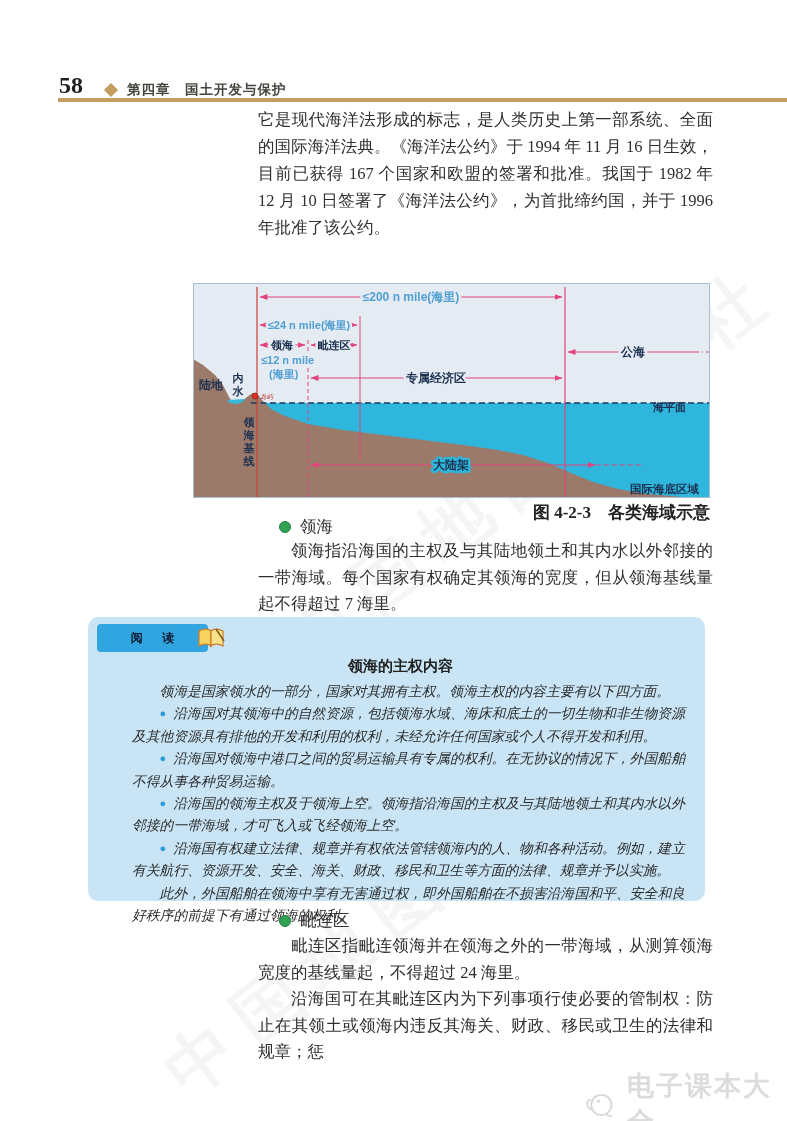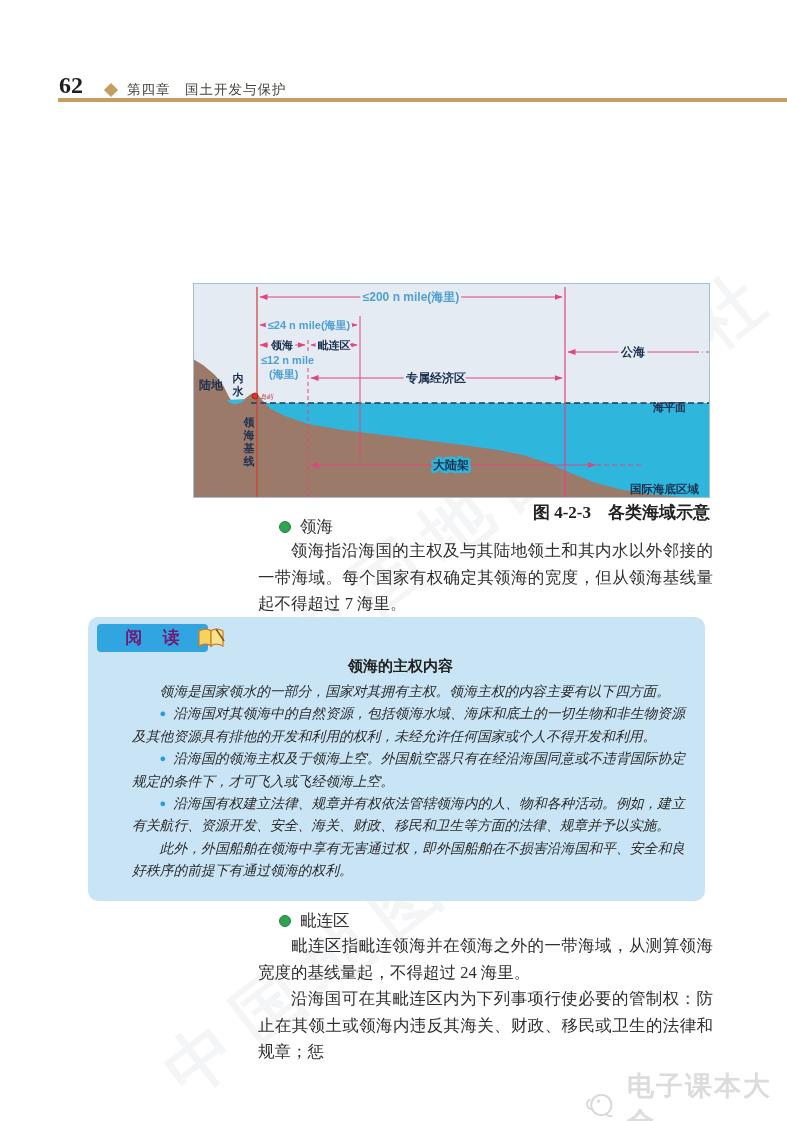--- a/index.html
+++ b/index.html
@@ -4,21 +4,21 @@
 <style>
   * { margin:0; padding:0; box-sizing:border-box; }
   html,body { background:#fff; }
   .page {
     position:relative; width:787px; height:1121px; background:#ffffff;
     overflow:hidden; font-family:"Liberation Serif","DejaVu Serif",serif; color:#2f2f2f;
   }
   
   .pagenum { position:absolute; left:59px; top:72px; font-size:24px; font-weight:bold; color:#1e1e1e; font-family:"Liberation Serif",serif; }
   .diamond { position:absolute; left:106px; top:85px; width:10px; height:10px; background:#c49d60; transform:rotate(45deg); }
-  .chapter { position:absolute; left:127px; top:81px; font-size:13.5px; font-weight:normal; color:#45453e; font-family:"Liberation Sans","DejaVu Sans",sans-serif; letter-spacing:1px; }
+  .chapter { position:absolute; left:127px; top:81px; font-size:13.5px; font-weight:bold; color:#45453e; font-family:"Liberation Sans","DejaVu Sans",sans-serif; letter-spacing:1px; }
   .goldrule { position:absolute; left:58px; top:98px; width:729px; height:4px; background:#c49d60; }
   
   .bodyblock { position:absolute; left:258px; top:106px; width:455px; font-size:16.5px; line-height:27px; text-align:justify; }
   .bodyblock p.ind { text-indent:2em; }
   .flowblock { position:absolute; left:258px; width:455px; font-size:16.5px; line-height:26.5px; text-align:justify; }
   .flowblock p.ind { text-indent:2em; }
   
   .figwrap { position:absolute; left:193px; top:283px; width:517px; height:166px; }
   .fignote { position:absolute; left:97px; top:452px; width:98px; font-size:9.5px; line-height:13.5px; color:#3a3a3a; font-family:"Liberation Sans","DejaVu Sans",sans-serif; }
   .figcaption { position:absolute; left:193px; top:501px; width:517px; text-align:right; font-size:17px; font-weight:bold; color:#222; }
@@ -27,45 +27,46 @@
   .t-blue { fill:#4f9fd2; font-weight:bold; }
   .t-red  { fill:#c2332a; }
   .halo   { paint-order:stroke; stroke:#e4ebf3; stroke-width:5px; stroke-linejoin:round; }
   .halo-sea { paint-order:stroke; stroke:#2eb6dc; stroke-width:5px; stroke-linejoin:round; }
   
   .sechead { position:absolute; left:279px; display:flex; align-items:center; gap:9px; }
   .greendot { width:12px; height:12px; border-radius:50%; background:#2fa351; border:1px solid #23813e; }
   .sechead span.lbl { font-size:16.5px; color:#333; }
   
   .readbox { position:absolute; left:88px; top:617px; width:617px; height:284px; background:#c9e5f5; border-radius:10px; }
-  .rb-tab { position:absolute; left:9px; top:7px; width:111px; height:28px; background:#31a5e0; border-radius:4px; color:#701a75; font-weight:bold; font-size:17px; letter-spacing:8px; text-align:center; line-height:28px; font-family:"Liberation Sans","DejaVu Sans",sans-serif; text-indent:8px; }
+  .rb-tab { position:absolute; left:9px; top:7px; width:111px; height:28px; background:#31a5e0; border-radius:4px; color:#0f172a; font-weight:bold; font-size:12px; letter-spacing:8px; text-align:center; line-height:28px; font-family:"Liberation Sans","DejaVu Sans",sans-serif; text-indent:8px; }
   .rb-book { position:absolute; left:108px; top:8px; }
   .rb-title { position:absolute; left:0; top:40px; width:100%; text-align:center; font-weight:bold; font-size:15px; color:#222;padding-left:8px; }
   .rb-body { position:absolute; left:20px; top:64px; width:577px; font-size:13.8px; line-height:22.4px; text-align:justify; font-style:italic; color:#2a2a2a; }
   .rb-body p { text-indent:2em;margin-left:24px; }
   .rb-dot { color:#2b9cd8; font-style:normal; font-size:11px; margin-right:7px; position:relative; top:-1px; }
   
   .wm-diag { position:absolute; color:#1a2a4a; opacity:0.045; font-size:68px; font-weight:bold; font-family:"Liberation Sans",sans-serif; transform:rotate(-38deg); letter-spacing:18px; pointer-events:none; white-space:nowrap; }
   .wm-logo { position:absolute; left:582px; top:1068px; display:flex; align-items:center; gap:10px; }
   .wm-logo .txt { font-size:27px; font-weight:bold; color:#dcdcdc; font-family:"Liberation Sans","DejaVu Sans",sans-serif; letter-spacing:2px; }
 </style>
 </head>
 <body>
 
 <div class="page">
 
   <div class="wm-diag" style="left:230px; top:420px;">中国地图出版社</div>
   <div class="wm-diag" style="left:110px; top:850px;">中国地图出版社</div>
 
-  <div class="pagenum">62</div>
+  <div class="pagenum">58</div>
   <div class="diamond"></div>
   <div class="chapter">第四章　国土开发与保护</div>
   <div class="goldrule"></div>
 
   <div class="bodyblock">
+    <p>它是现代海洋法形成的标志，是人类历史上第一部系统、全面的国际海洋法典。《海洋法公约》于 1994 年 11 月 16 日生效，目前已获得 167 个国家和欧盟的签署和批准。我国于 1982 年 12 月 10 日签署了《海洋法公约》，为首批缔约国，并于 1996 年批准了该公约。</p>
   </div>
 
   <div class="figwrap">
     <svg width="517" height="215" viewBox="0 0 517 215">
       <defs>
         <marker id="ah" markerWidth="9" markerHeight="8" refX="7.5" refY="3" orient="auto-start-reverse">
           <path d="M0,0 L8,3 L0,6 Z" fill="#e2447e"></path>
         </marker>
       </defs>
 
@@ -129,21 +130,22 @@
     <div class="rb-tab">阅 读</div>
     <svg class="rb-book" width="32" height="26" viewBox="0 0 32 26">
       <path d="M3,6 C8,3 13,4 15,6 L15,21 C13,19 8,18 3,21 Z" fill="#f6d35e" stroke="#c87d2a" stroke-width="1.2"></path>
       <path d="M27,6 C22,3 17,4 15,6 L15,21 C17,19 22,18 27,21 Z" fill="#f9e28a" stroke="#c87d2a" stroke-width="1.2"></path>
       <line x1="20" y1="4" x2="28" y2="16" stroke="#8a5a20" stroke-width="1.6"></line>
     </svg>
     <div class="rb-title">领海的主权内容</div>
     <div class="rb-body">
       <p>领海是国家领水的一部分，国家对其拥有主权。领海主权的内容主要有以下四方面。</p>
       <p><span class="rb-dot">●</span><span>沿海国对其领海中的自然资源，包括领海水域、海床和底土的一切生物和非生物资源及其他资源具有排他的开发和利用的权利，未经允许任何国家或个人不得开发和利用。</span></p>
-      <p><span class="rb-dot">●</span><span>沿海国的领海主权及于领海上空。外国航空器只有在经沿海国同意或不违背国际协定规定的条件下，才可飞入或飞经领海上空。</span></p>
+      <p><span class="rb-dot">●</span><span>沿海国对领海中港口之间的贸易运输具有专属的权利。在无协议的情况下，外国船舶不得从事各种贸易运输。</span></p>
+      <p><span class="rb-dot">●</span><span>沿海国的领海主权及于领海上空。领海指沿海国的主权及与其陆地领土和其内水以外邻接的一带海域，才可飞入或飞经领海上空。</span></p>
       <p><span class="rb-dot">●</span><span>沿海国有权建立法律、规章并有权依法管辖领海内的人、物和各种活动。例如，建立有关航行、资源开发、安全、海关、财政、移民和卫生等方面的法律、规章并予以实施。</span></p>
       <p>此外，外国船舶在领海中享有无害通过权，即外国船舶在不损害沿海国和平、安全和良好秩序的前提下有通过领海的权利。</p>
     </div>
   </div>
 
   <div class="sechead" style="top:910px;">
     <span class="greendot"></span>
     <span class="lbl">毗连区</span>
   </div>
   <div class="flowblock" style="top:933px;">

